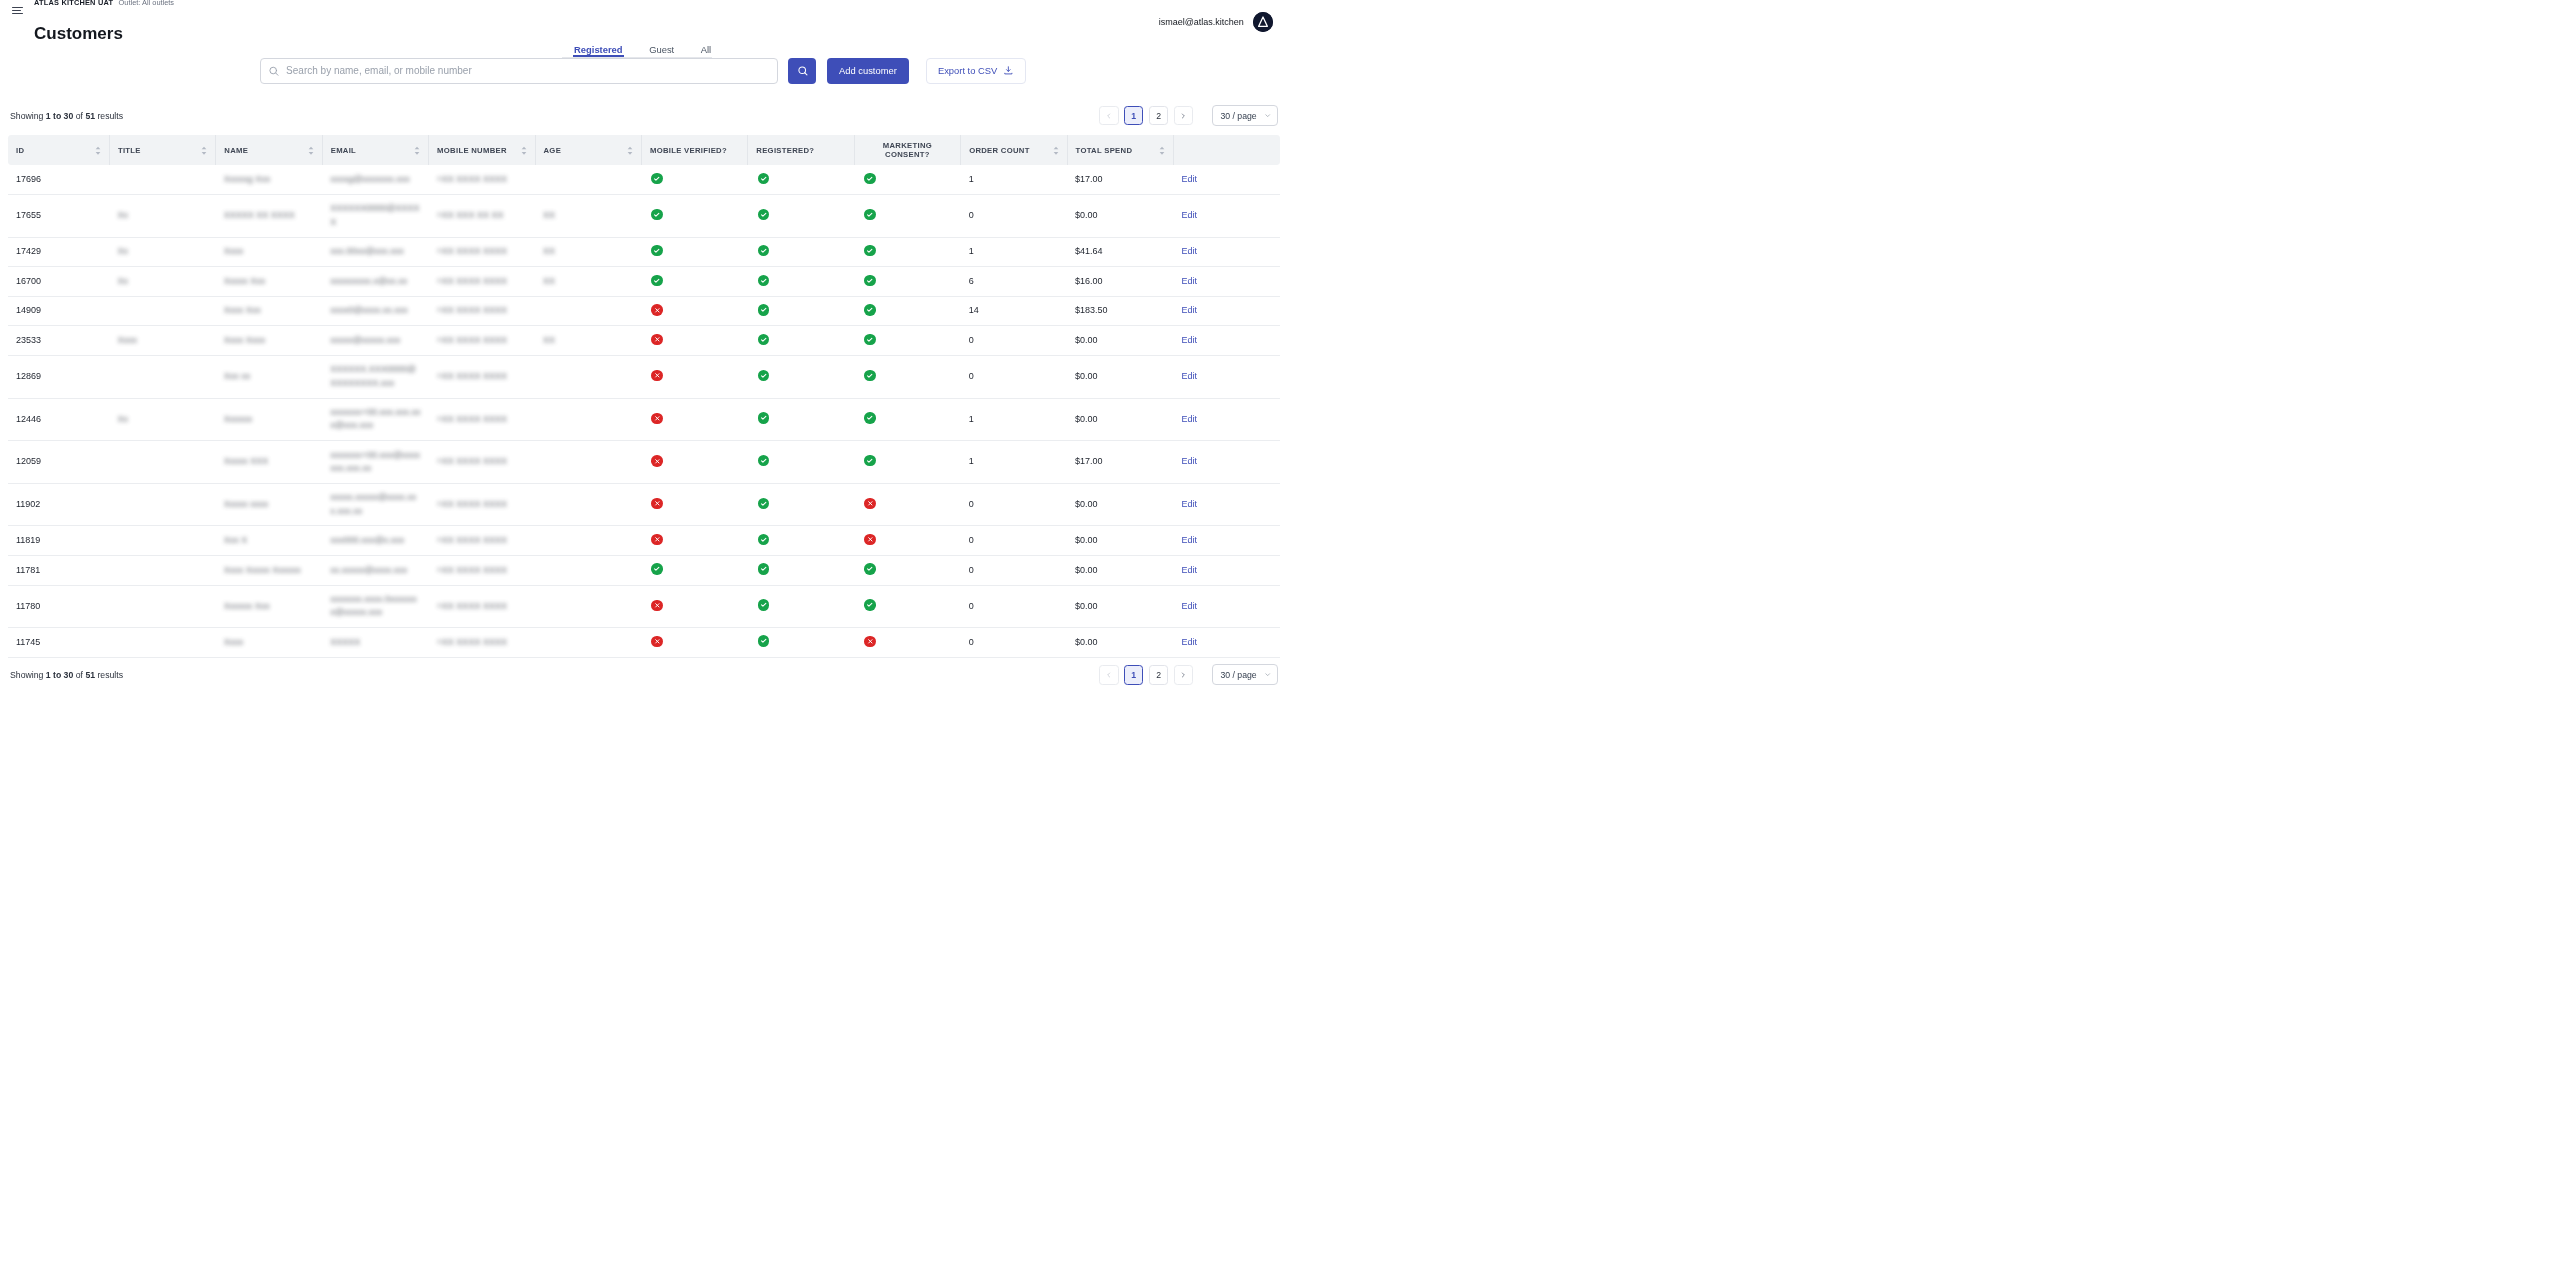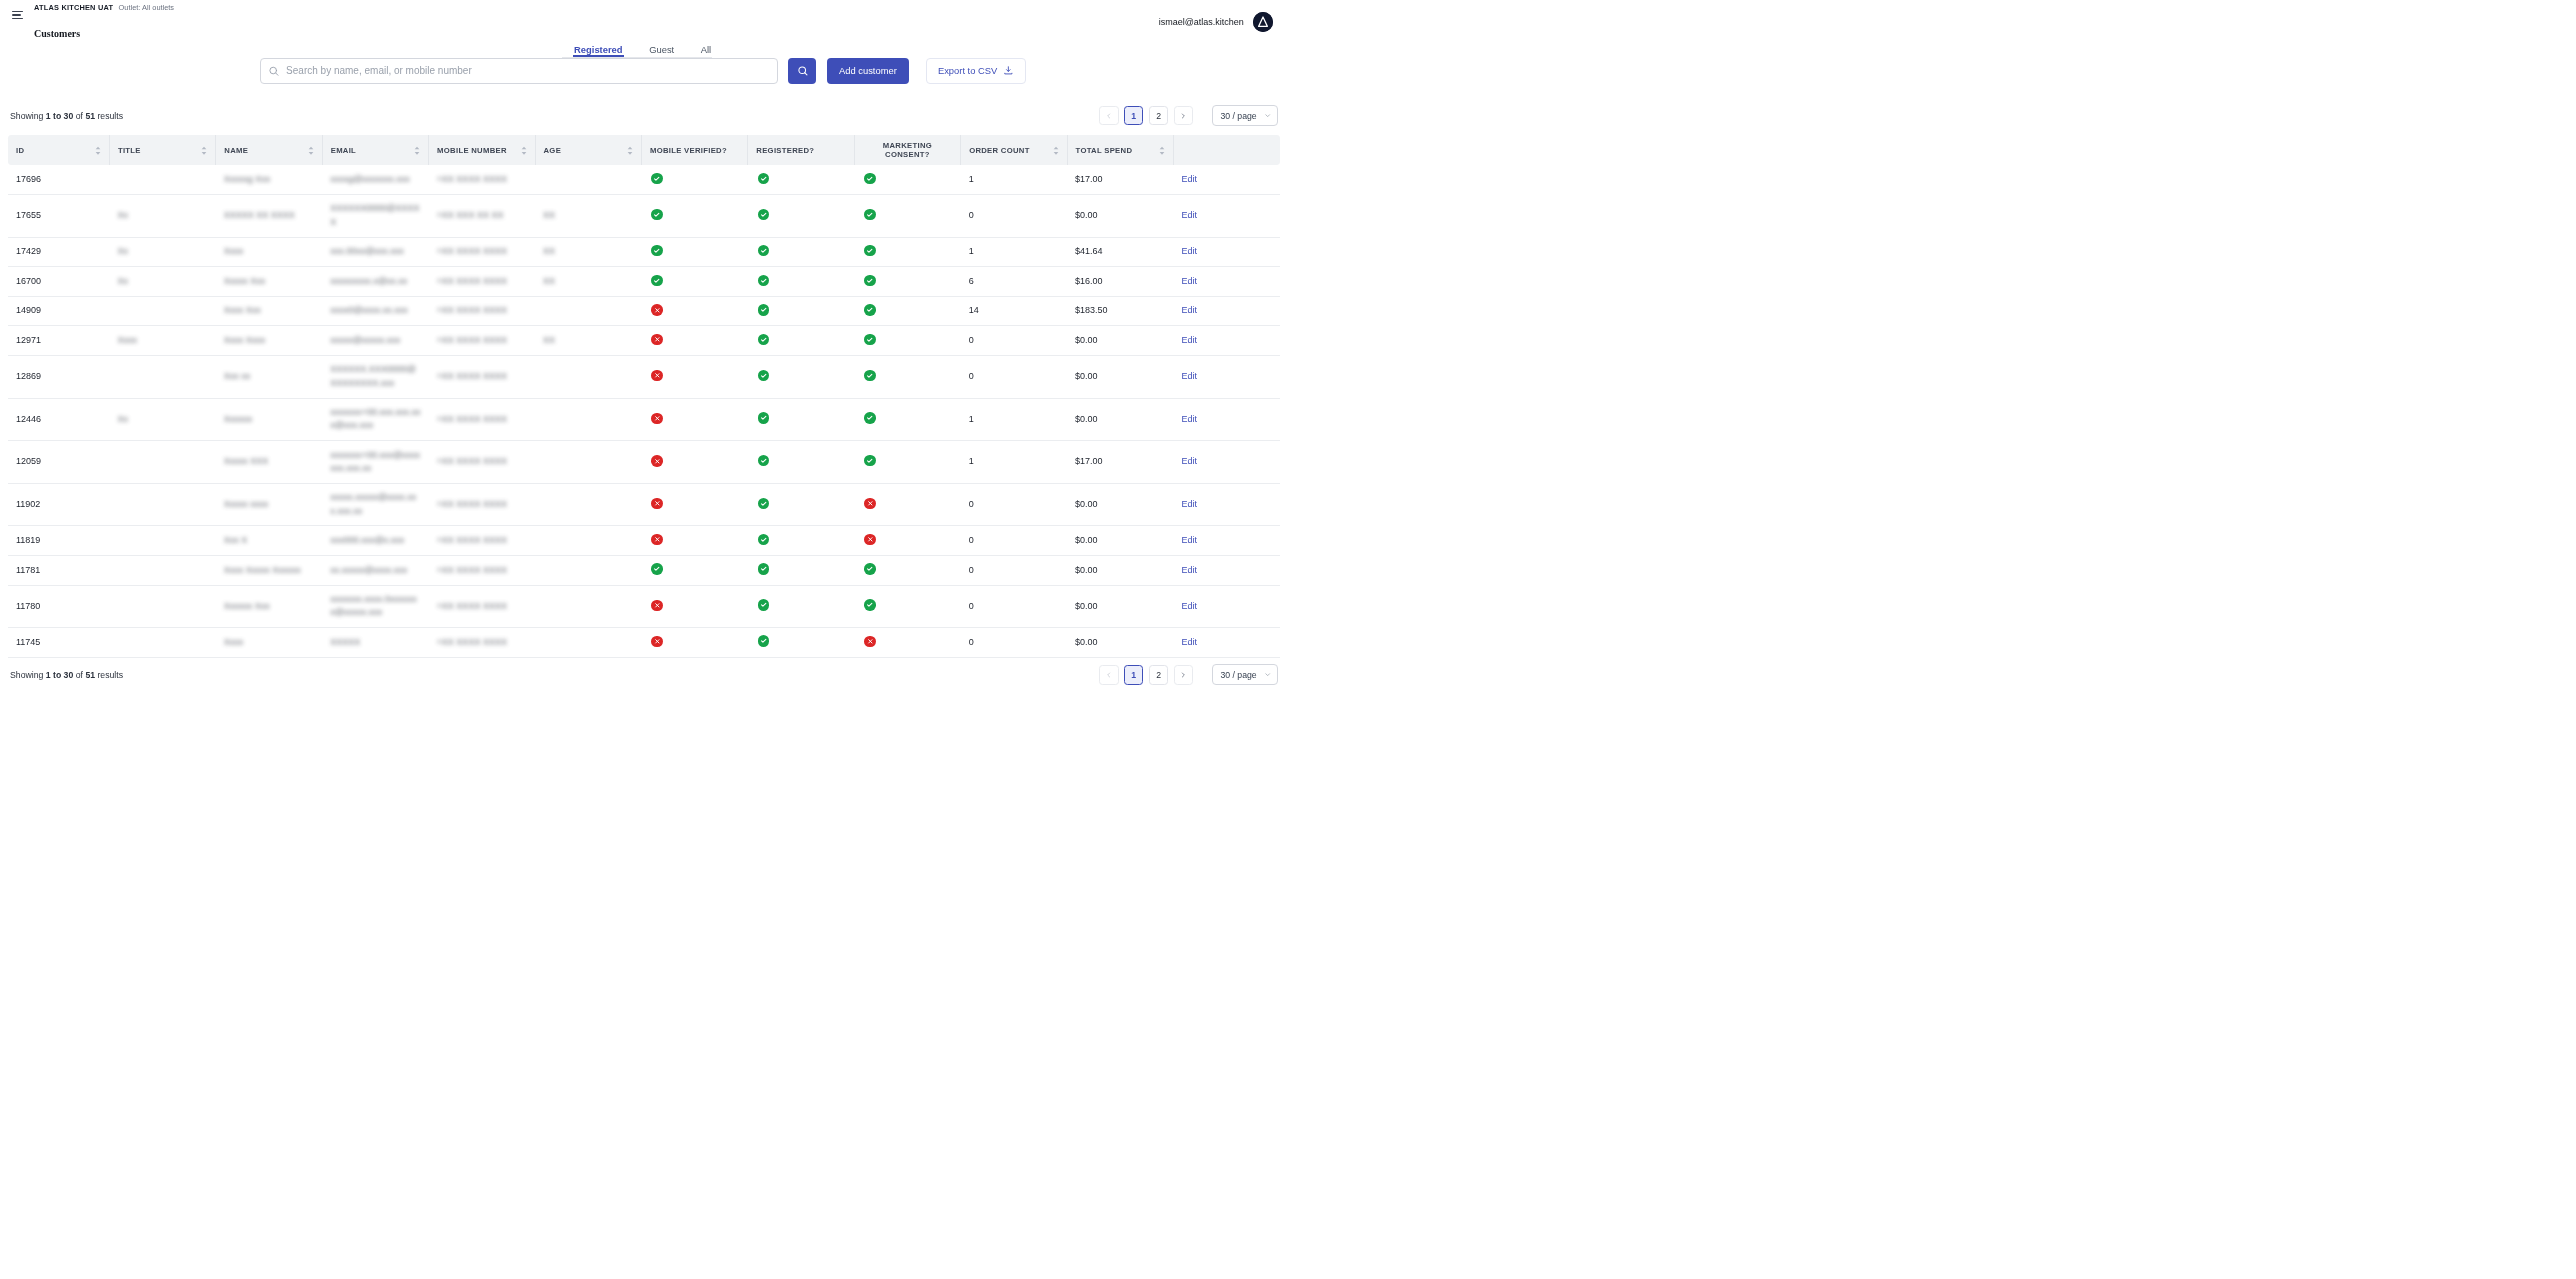--- a/index.html
+++ b/index.html
@@ -20,21 +20,21 @@
 
   
   .topbar{display:flex;justify-content:space-between;align-items:center;padding:5.4px 14.8px 1.3px 10.7px;height:39px;}
   .topbar-left{display:flex;align-items:flex-start;gap:9.4px;}
   .menu-btn{background:none;border:none;padding:4px 1.3px;margin-top:1.3px;}
   .menu-btn .bar{display:block;width:11.4px;height:1.3px;background:#3c4250;border-radius:1.3px;margin:2px 0;}
   .menu-btn .bar.mid{width:8.7px;}
   .org-line{font-size:7.4px;line-height:8.7px;}
   .org-name{font-weight:700;letter-spacing:0.2px;color:#171c26;}
   .outlet{color:var(--muted);margin-left:3.4px;font-weight:400;}
-  .page-title{font-size:10px;font-weight:700;margin:16px 0 0;color:#14181f;font-family:Liberation Serif, serif;}
+  .page-title{font-size:17px;font-weight:700;margin:16px 0 0;color:#14181f;}
   .topbar-right{display:flex;align-items:center;gap:9.4px;}
   .user-email{font-size:9px;color:#14181f;}
   .avatar{width:20px;height:20px;border-radius:50%;background:#10172E;display:flex;align-items:center;justify-content:center;border:none;padding:0;}
 
   
   .controls-row{display:flex;align-items:center;margin-top:5.4px;padding-right:13.4px;flex-direction:column;}
   .tabs{flex:1;display:flex;gap:24px;padding-left:10.7px;border-bottom:0.7px solid var(--border);height:31px;align-items:stretch;}
   .tab{background:none;border:none;font-size:9.4px;color:#4b5563;padding:0 1.3px;position:relative;border-bottom:2px solid transparent;margin-bottom:-0.7px;}
   .tab.active{color:var(--accent);font-weight:700;border-bottom-color:var(--accent);}
   .actions{display:flex;align-items:center;gap:10.7px;padding-left:10.7px;padding-bottom:5.4px;}
@@ -422,21 +422,21 @@
           <td><span class="status ok">
               <svg width="7.4" height="7.4" viewBox="0 0 24 24" fill="none" stroke="#ffffff" stroke-width="3.4" stroke-linecap="round" stroke-linejoin="round">
                 <path d="M5 12.5l4.5 4.5L19 7.5"></path>
               </svg>
             </span></td>
           <td><span>14</span></td>
           <td><span>$183.50</span></td>
           <td><a href="#" class="edit-link">Edit</a></td>
         </tr>
         <tr>
-          <td><span>12971</span></td>
+          <td><span>23533</span></td>
           <td><span class="redacted">Xxxx</span></td>
           <td><span class="redacted">Xxxx Xxxx</span></td>
           <td><span class="redacted">xxxxx@xxxxx.xxx</span></td>
           <td><span class="redacted">+XX XXXX XXXX</span></td>
           <td><span class="redacted">XX</span></td>
           <td><span class="status no">
               <svg width="6.7" height="6.7" viewBox="0 0 24 24" fill="none" stroke="#ffffff" stroke-width="3.4" stroke-linecap="round">
                 <path d="M6 6l12 12M18 6L6 18"></path>
               </svg>
             </span></td>

